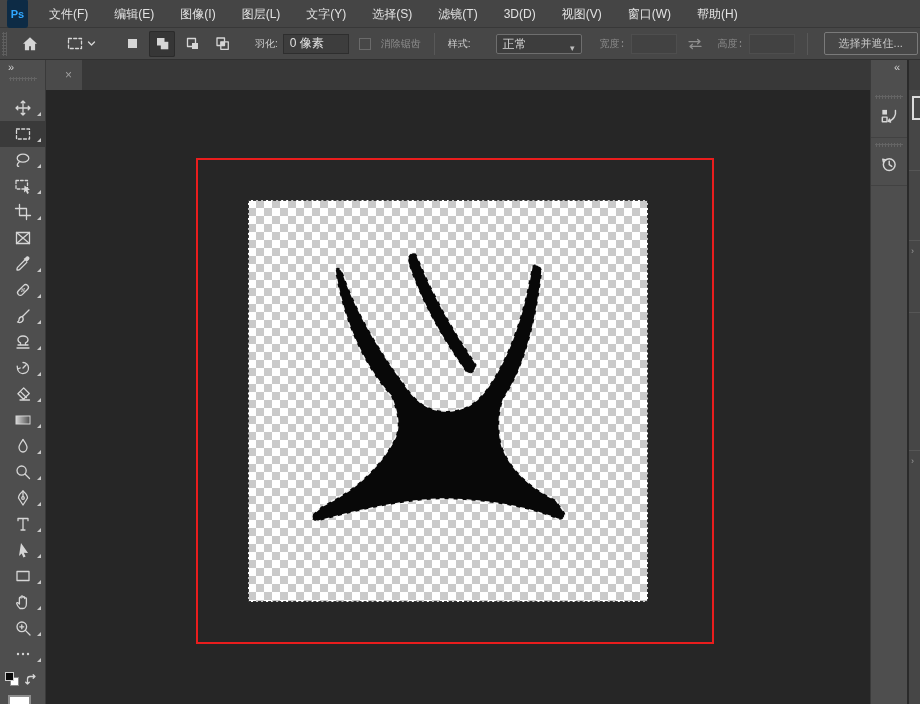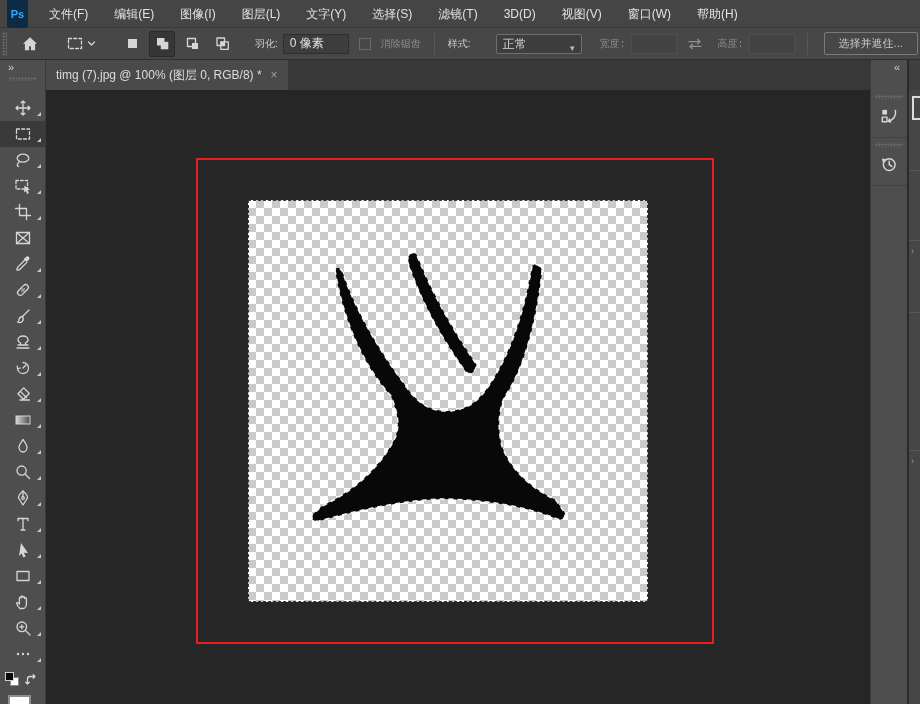--- a/index.html
+++ b/index.html
@@ -178,21 +178,20 @@
   <button class="sm-btn">选择并遮住...</button>
 </div>
 
 <div id="tabrow">
   <div id="tb-header">
     <span class="collapse">»</span>
     <div class="grip"></div>
   </div>
   <div id="tabbar">
     <div class="doc-tab">
-      <span class="title">timg (7).jpg @ 100% (图层 0, RGB/8) *</span>
       <span class="close">×</span>
     </div>
   </div>
   <div id="dock-header">
     <span class="collapse">«</span>
   </div>
   <div id="strip-header"></div>
 </div>
 
 <div id="main">

